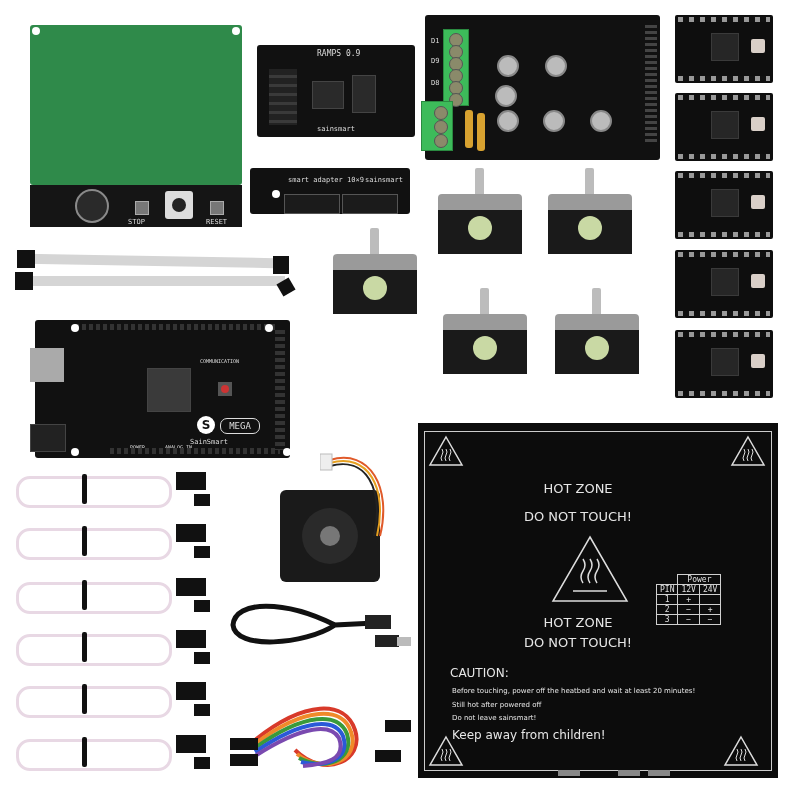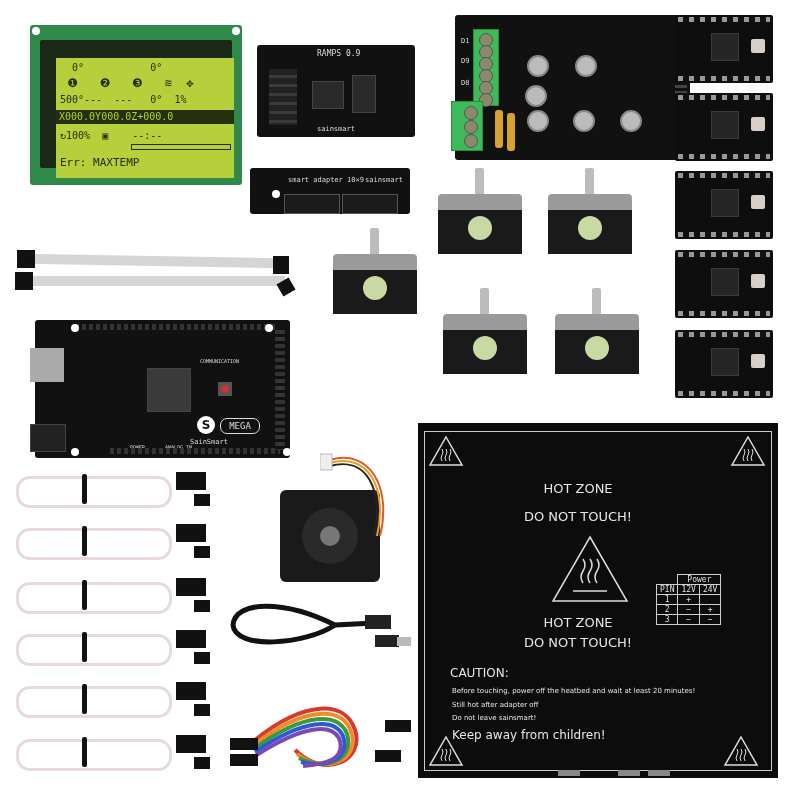--- a/index.html
+++ b/index.html
@@ -13,21 +13,21 @@
   #lcd-screen{left:10px;top:15px;width:192px;height:128px;background:#1a2a16;border-radius:2px;}
   #lcd-glass{left:16px;top:18px;width:178px;height:120px;background:#b6cf3a;font-family:"DejaVu Sans Mono",monospace;color:#24300c;font-size:10px;}
   #lcd-glass .row{position:absolute;left:4px;white-space:pre;}
   #lcd-coord{left:0 !important;width:178px;background:#24300c;color:#b6cf3a;padding-left:3px;box-sizing:border-box;}
   #lcd-board{left:0;top:160px;width:212px;height:42px;background:#151515;}
   .buzzer{position:absolute;border-radius:50%;background:#2a2a2a;border:2px solid #8a8a8a;}
   .tact{position:absolute;background:#777;border:1px solid #aaa;}
   
   .silk{position:absolute;color:#ddd;font-size:7px;font-family:"DejaVu Sans Mono",monospace;}
   
-  #ramps{left:425px;top:15px;width:235px;height:145px;margin-left:30px;}
+  #ramps{left:425px;top:15px;width:235px;height:145px;}
   .term{position:absolute;background:#3dbb5a;border:1px solid #2a8a40;}
   .screw{position:absolute;width:12px;height:12px;border-radius:50%;background:#8a8a6a;border:1px solid #555;}
   .cap{position:absolute;width:18px;height:18px;border-radius:50%;background:#bbb;border:2px solid #888;}
   .chip{position:absolute;background:#2a2a2a;border:1px solid #444;}
   .fuse{position:absolute;width:8px;height:38px;background:#d8a230;border-radius:3px;}
   
   .driver{position:absolute;left:675px;width:98px;height:68px;background:#0e0e0e;border-radius:2px;}
   .driver .ic{position:absolute;left:36px;top:18px;width:26px;height:26px;background:#262626;border:1px solid #3a3a3a;}
   .driver .pot{position:absolute;right:8px;top:24px;width:14px;height:14px;background:#d9cfc8;border-radius:2px;}
   .driver .pins{position:absolute;left:3px;right:3px;height:5px;background:repeating-linear-gradient(90deg,#999 0 5px,#111 5px 11px);}
@@ -56,31 +56,30 @@
   
   .ribbon{position:absolute;height:10px;background:#d5d5d5;}
 </style>
 </head>
 <body>
 
 <div id="lcd-module" class="abs">
   <div id="lcd-green" class="abs">
     <div class="hole" style="left:2px;top:2px"></div>
       <div class="hole" style="right:2px;top:2px"></div>
-    <div id="lcd-screen" class="abs">
-      <div id="lcd-glass" class="abs">
-        <div class="row" style="top:4px">  0°           0°</div>
-        <div class="row" style="top:18px;font-size:12px"> ❶   ❷   ❸   ≋  ✥</div>
-        <div class="row" style="top:36px">500°---  ---   0°  1%</div>
-        <div class="row" id="lcd-coord" style="top:52px;height:14px;line-height:14px">X000.0Y000.0Z+000.0</div>
-        <div class="row" style="top:72px">↻100%  ▣    --:--</div>
-        <div class="abs" style="left:75px;top:86px;width:98px;height:4px;border:1px solid #24300c"></div>
-        <div class="row" style="top:98px;font-size:11px">Err: MAXTEMP</div>
-      </div>
+  </div>
+  <div id="lcd-board" class="abs">
+    <div class="buzzer" style="left:45px;top:4px;width:30px;height:30px"></div>
+    <div class="tact" style="left:105px;top:16px;width:12px;height:12px"></div>
+    <div class="silk" style="left:98px;top:33px">STOP</div>
+    <div class="abs" style="left:135px;top:6px;width:28px;height:28px;background:#ddd;border-radius:3px">
+      <div class="abs" style="left:7px;top:7px;width:14px;height:14px;border-radius:50%;background:#222"></div>
     </div>
+    <div class="tact" style="left:180px;top:16px;width:12px;height:12px"></div>
+    <div class="silk" style="left:176px;top:33px">RESET</div>
   </div>
 </div>
 
 <div class="abs" style="left:15px;top:248px;width:280px;height:50px">
   <div class="ribbon" style="left:10px;top:8px;width:250px;transform:rotate(1deg)"></div>
   <div class="ribbon" style="left:5px;top:28px;width:265px"></div>
   <div class="abs" style="left:2px;top:2px;width:18px;height:18px;background:#111"></div>
   <div class="abs" style="left:258px;top:8px;width:16px;height:18px;background:#111"></div>
   <div class="abs" style="left:0;top:24px;width:18px;height:18px;background:#111"></div>
   <div class="abs" style="left:264px;top:32px;width:14px;height:14px;background:#111;transform:rotate(-30deg)"></div>
@@ -334,20 +333,20 @@
     <tr>
           <td>3</td>
           <td>−</td>
           <td>−</td>
         </tr>
   </tbody>
     </table>
 
   <div class="hb-text" style="left:32px;top:243px;font-size:12px;text-align:left">CAUTION:</div>
   <div class="hb-text" style="left:34px;top:264px;font-size:7px;text-align:left">Before touching, power off the heatbed and wait at least 20 minutes!</div>
-  <div class="hb-text" style="left:34px;top:278px;font-size:7px;text-align:left">Still hot after adapter off</div>
+  <div class="hb-text" style="left:34px;top:278px;font-size:7px;text-align:left">Still hot after powered off</div>
   <div class="hb-text" style="left:34px;top:291px;font-size:7px;text-align:left">Do not leave sainsmart!</div>
   <div class="hb-text" style="left:34px;top:305px;font-size:12px;text-align:left">Keep away from children!</div>
 
   <div class="abs" style="left:140px;top:347px;width:22px;height:6px;background:#888"></div>
   <div class="abs" style="left:200px;top:347px;width:22px;height:6px;background:#888"></div>
   <div class="abs" style="left:230px;top:347px;width:22px;height:6px;background:#888"></div>
 </div>
 
 </body></html>

